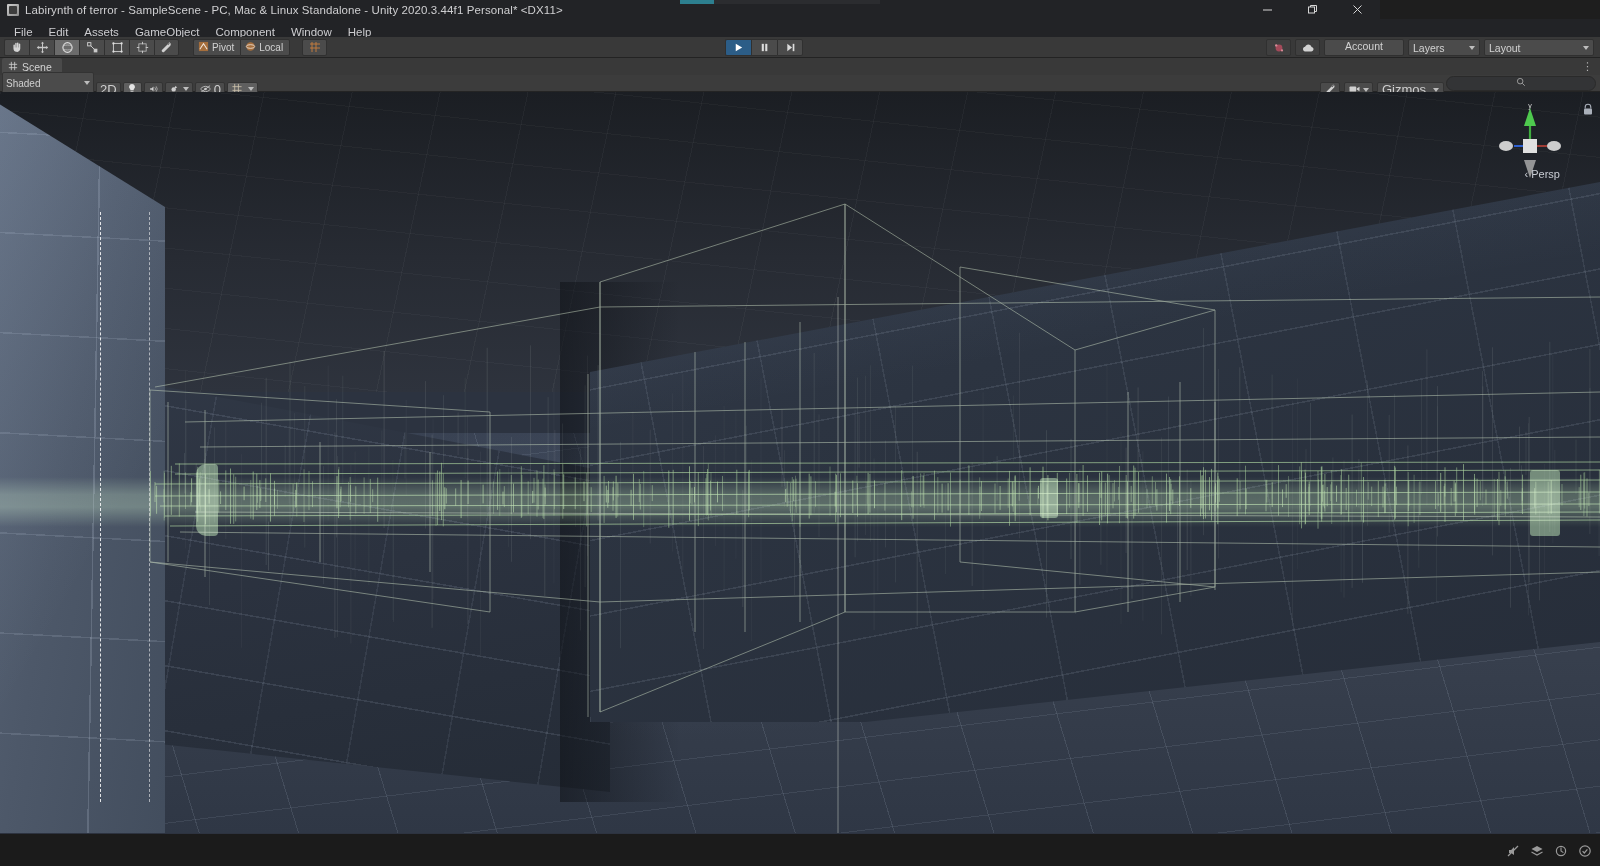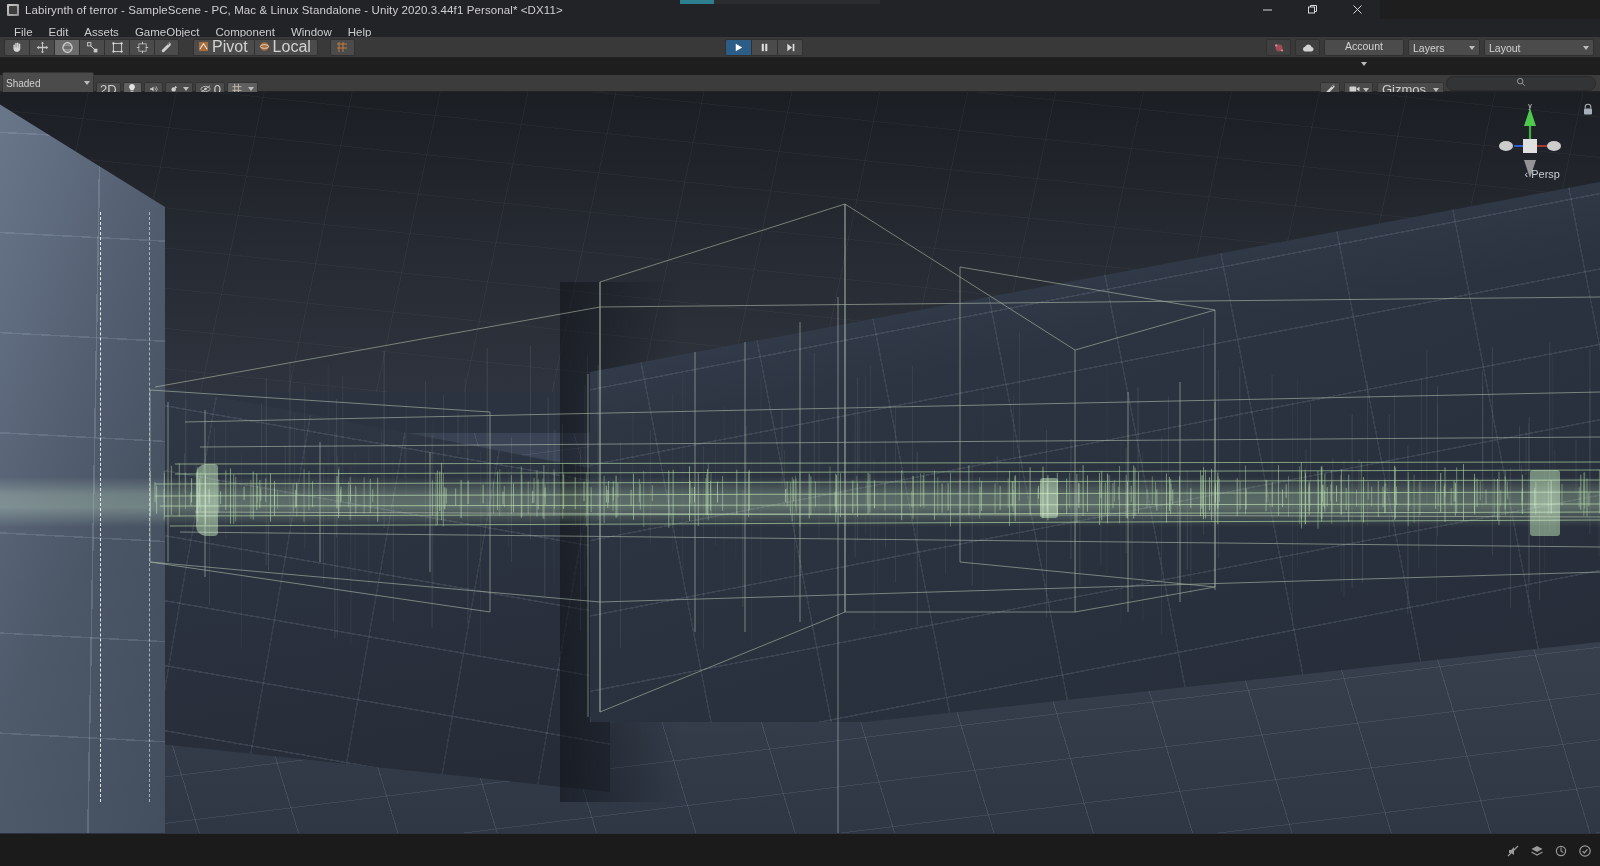--- a/index.html
+++ b/index.html
@@ -63,21 +63,21 @@
     background:#4b4b4b; border:1px solid #303030; border-right:none;
     color:#c4c4c4; position:relative;
   }
   .tbtn:first-child { border-radius:2px 0 0 2px; }
   .tbtn:last-child { border-right:1px solid #303030; border-radius:0 2px 2px 0; }
   .tbtn.active { background:#6b6b6b; }
   .tbtn svg { display:block; }
 
   .pbtn {
     height:17px; padding:0 6px 0 4px; display:flex; align-items:center; gap:3px;
-    background:#4b4b4b; border:1px solid #303030; color:#d2d2d2; font-size:16px;
+    background:#4b4b4b; border:1px solid #303030; color:#d2d2d2; font-size:10px;
   }
   .pbtn:first-child { border-radius:2px 0 0 2px; border-right:none; }
   .pbtn:last-child  { border-radius:0 2px 2px 0; }
 
   .play-group {
     position:absolute; left:725px; top:2px; display:flex; height:17px;
   }
   .play-btn {
     width:26px; height:17px; display:flex; align-items:center; justify-content:center;
     background:#4b4b4b; border:1px solid #303030; border-right:none; color:#d8d8d8;
@@ -453,20 +453,31 @@
         <span>Layers</span>
         <span class="caret"></span>
       </div>
       <div class="ddown" style="min-width:110px;">
         <span>Layout</span>
         <span class="caret"></span>
       </div>
     </div>
   </div>
 
+  <div class="scene-tabrow">
+    <div class="scene-tab">
+      <span>
+        <svg width="10" height="10" viewBox="0 0 12 12">
+            <path d="M1 4h10M1 8h10M4 1v10M8 1v10" stroke="#cfcfcf" stroke-width="1"></path>
+          </svg>
+      </span>
+      <span>Scene</span>
+    </div>
+    <div class="panel-menu-dots">⋮</div>
+  </div>
 
   <div class="scene-toolbar">
     <div class="st-sel" style="width:92px;">
       <span>Shaded</span>
       <span class="caret"></span>
     </div>
     <div class="st-btn">
       <span>2D</span>
     </div>
     <div class="st-btn on">

